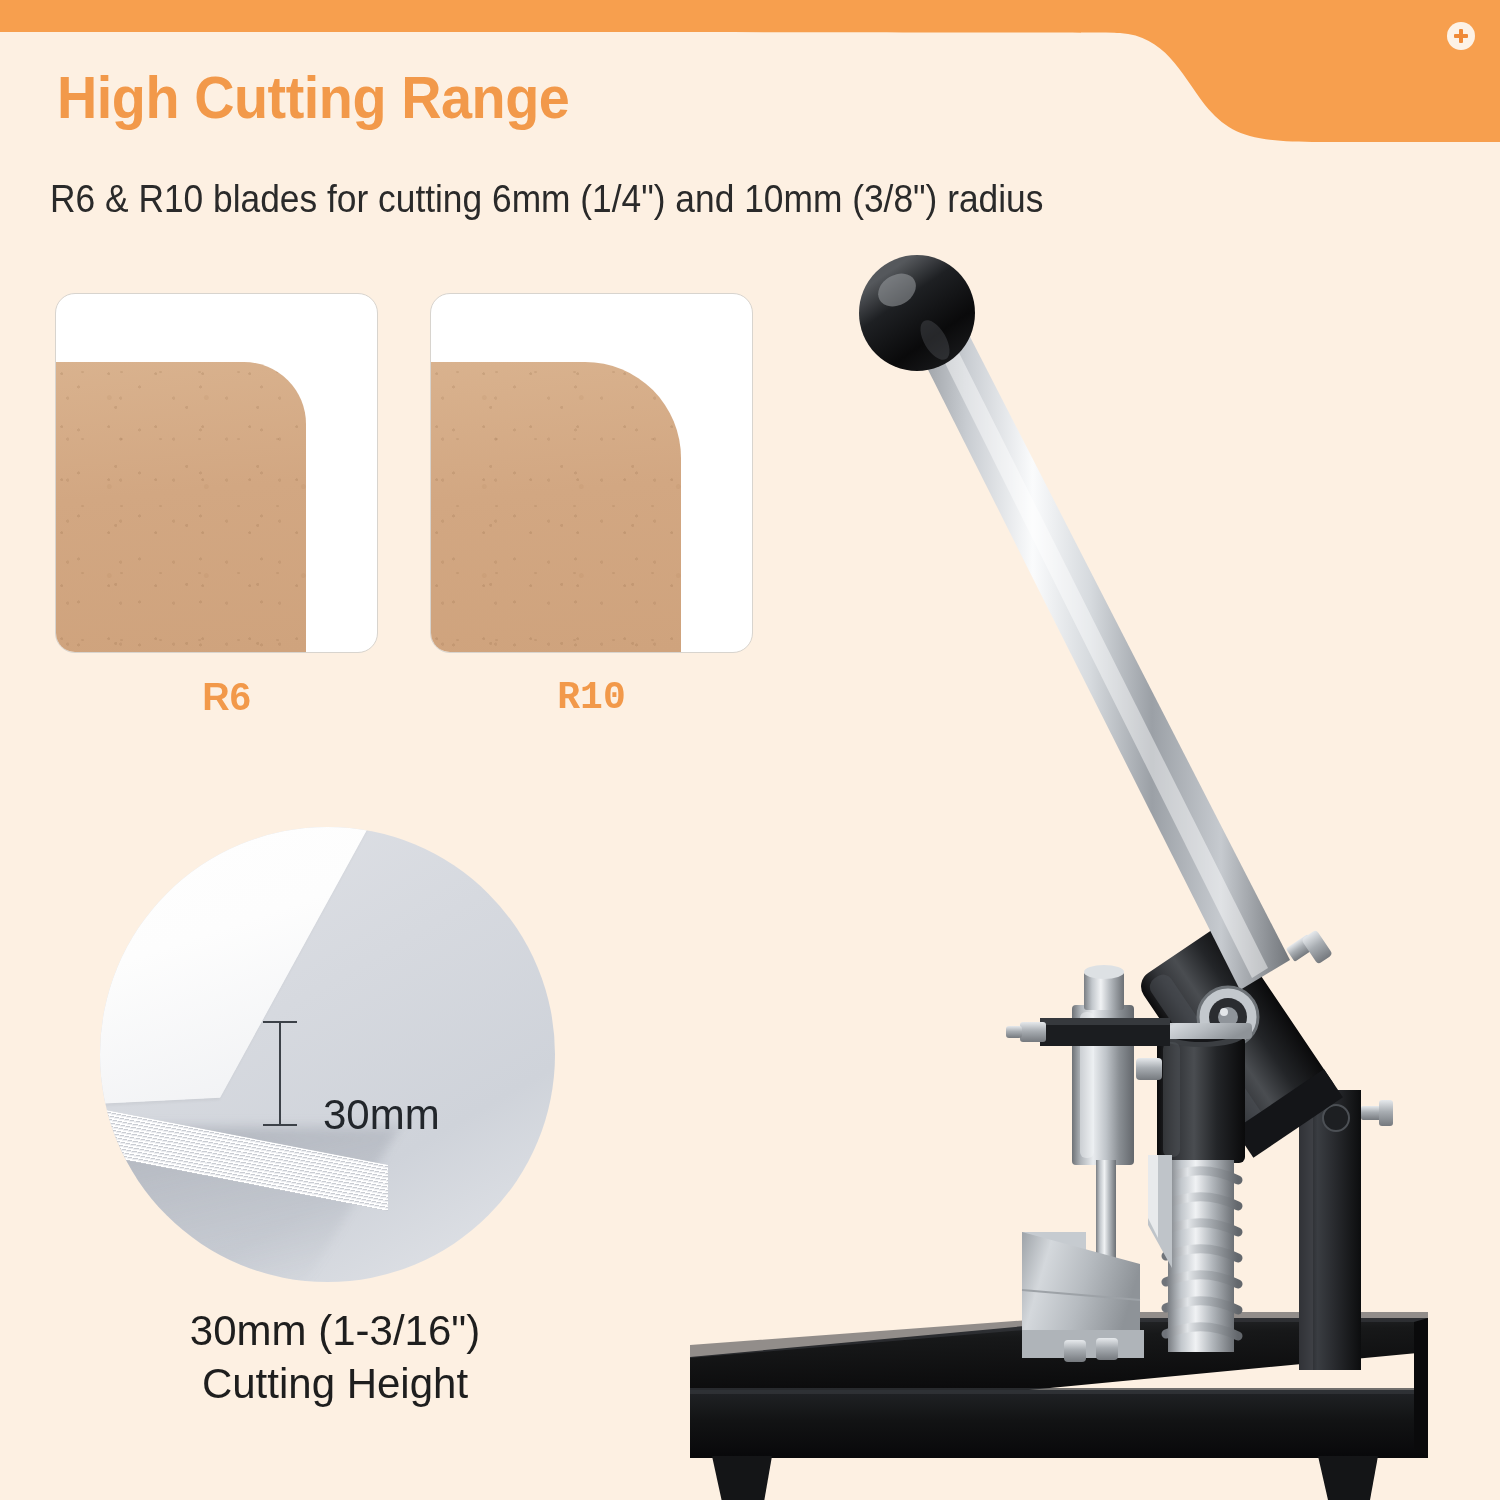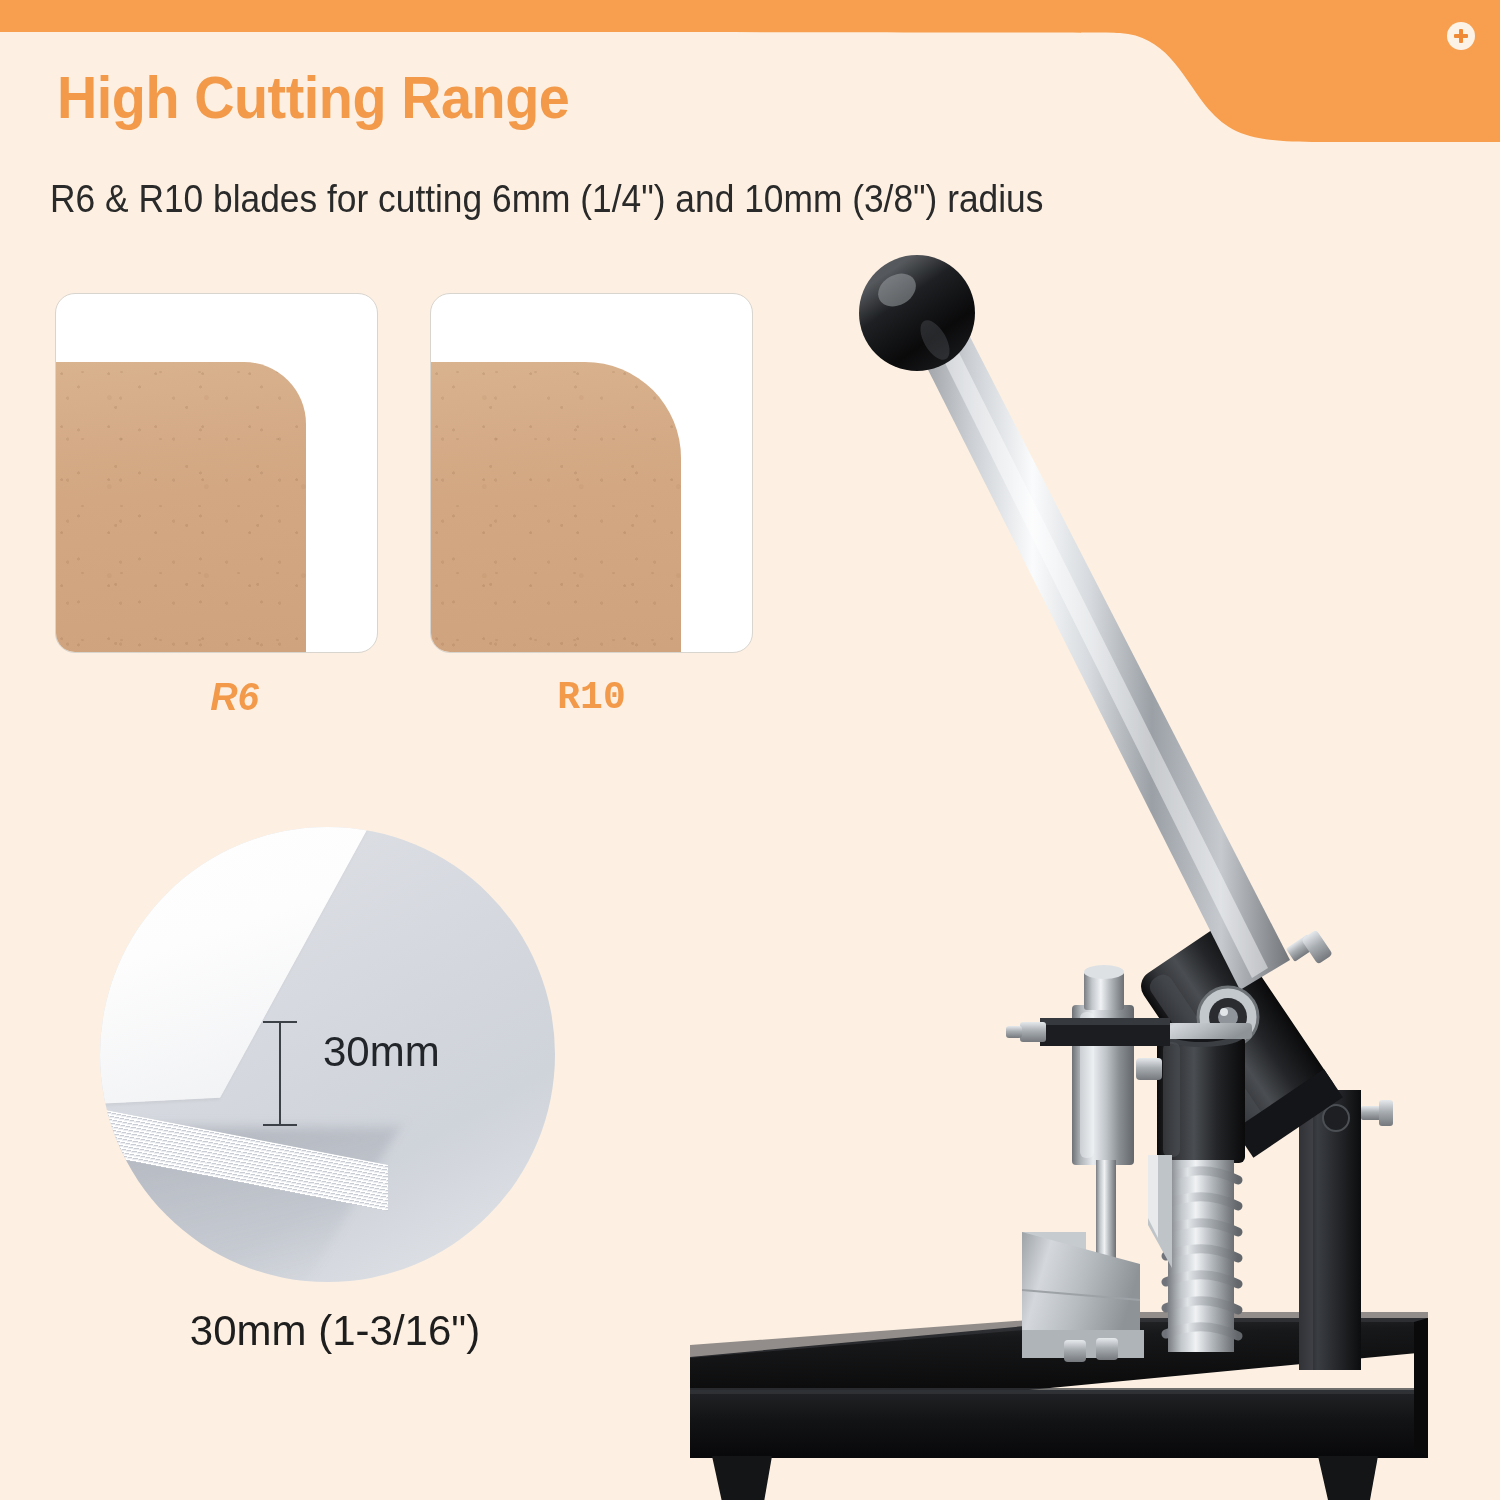--- a/index.html
+++ b/index.html
@@ -67,21 +67,21 @@
       linear-gradient(175deg, #D9B28E 0%, #D2A782 45%, #CFA37D 100%);
     background-size:47px 53px, 61px 43px, 39px 67px, 71px 59px, 53px 41px, 97px 89px, 100% 100%;
   }
   #board-r6  { width:250px; height:290px; border-top-right-radius:62px; }
   #board-r10 { width:250px; height:290px; border-top-right-radius:96px; }
 
   .radius-label {
     position:absolute; top:676px; width:323px; text-align:center;
     font-size:38px; font-weight:bold; color:#F2994A;
   }
-  #label-r6  { left:73px;font-style:italic; }
+  #label-r6  { left:65px; }
   #label-r10 { left:430px;font-family:Liberation Mono, monospace; }
 
   
   .stack-circle {
     position:absolute; left:100px; top:827px;
     width:455px; height:455px; border-radius:50%;
     overflow:hidden;
     background:linear-gradient(150deg,#E0E2E7 0%,#D6D9DF 40%,#CFD3DA 70%,#E4E6EA 100%);
   }
   .stack-top {
@@ -109,21 +109,21 @@
     transform:skewX(-31deg);
     transform-origin:left top;
     filter:blur(6px);
   }
 
   .dim-marker { position:absolute; left:279px; top:1021px; width:2.4px; height:105px; background:#3C4148; }
   .dim-cap    { position:absolute; width:34px; height:2.4px; background:#3C4148; left:263px; }
   #dim-cap-top { top:1021px; }
   #dim-cap-bot { top:1124px; }
   .dim-text {
-    position:absolute; left:323px; top:1031px;
+    position:absolute; left:323px; top:1094px;
     font-size:42px; color:#22262B; line-height:1;
   }
 
   .caption {
     position:absolute; left:0px; top:1305px; width:670px;
     text-align:center; font-size:42px; color:#1E1E1E; line-height:1.26;
   }
 
   
   .machine { position:absolute; left:0; top:0; width:1500px; height:1500px; }
@@ -159,20 +159,21 @@
   <div class="stack-top"></div>
   <div class="stack-edge"></div>
 </div>
 <div class="dim-marker"></div>
 <div class="dim-cap" id="dim-cap-top"></div>
 <div class="dim-cap" id="dim-cap-bot"></div>
 <div class="dim-text">30mm</div>
 
 <div class="caption">
   <div>30mm (1-3/16")</div>
+  <div>Cutting Height</div>
 </div>
 
 <div class="machine">
 <svg width="1500" height="1500" viewBox="0 0 1500 1500" xmlns="http://www.w3.org/2000/svg">
   <defs>
     <linearGradient id="chromeRod" x1="0" y1="0" x2="1" y2="0">
       <stop offset="0%" stop-color="#8E9297"></stop>
       <stop offset="16%" stop-color="#C9CDD2"></stop>
       <stop offset="33%" stop-color="#FAFBFC"></stop>
       <stop offset="48%" stop-color="#D6DADE"></stop>

